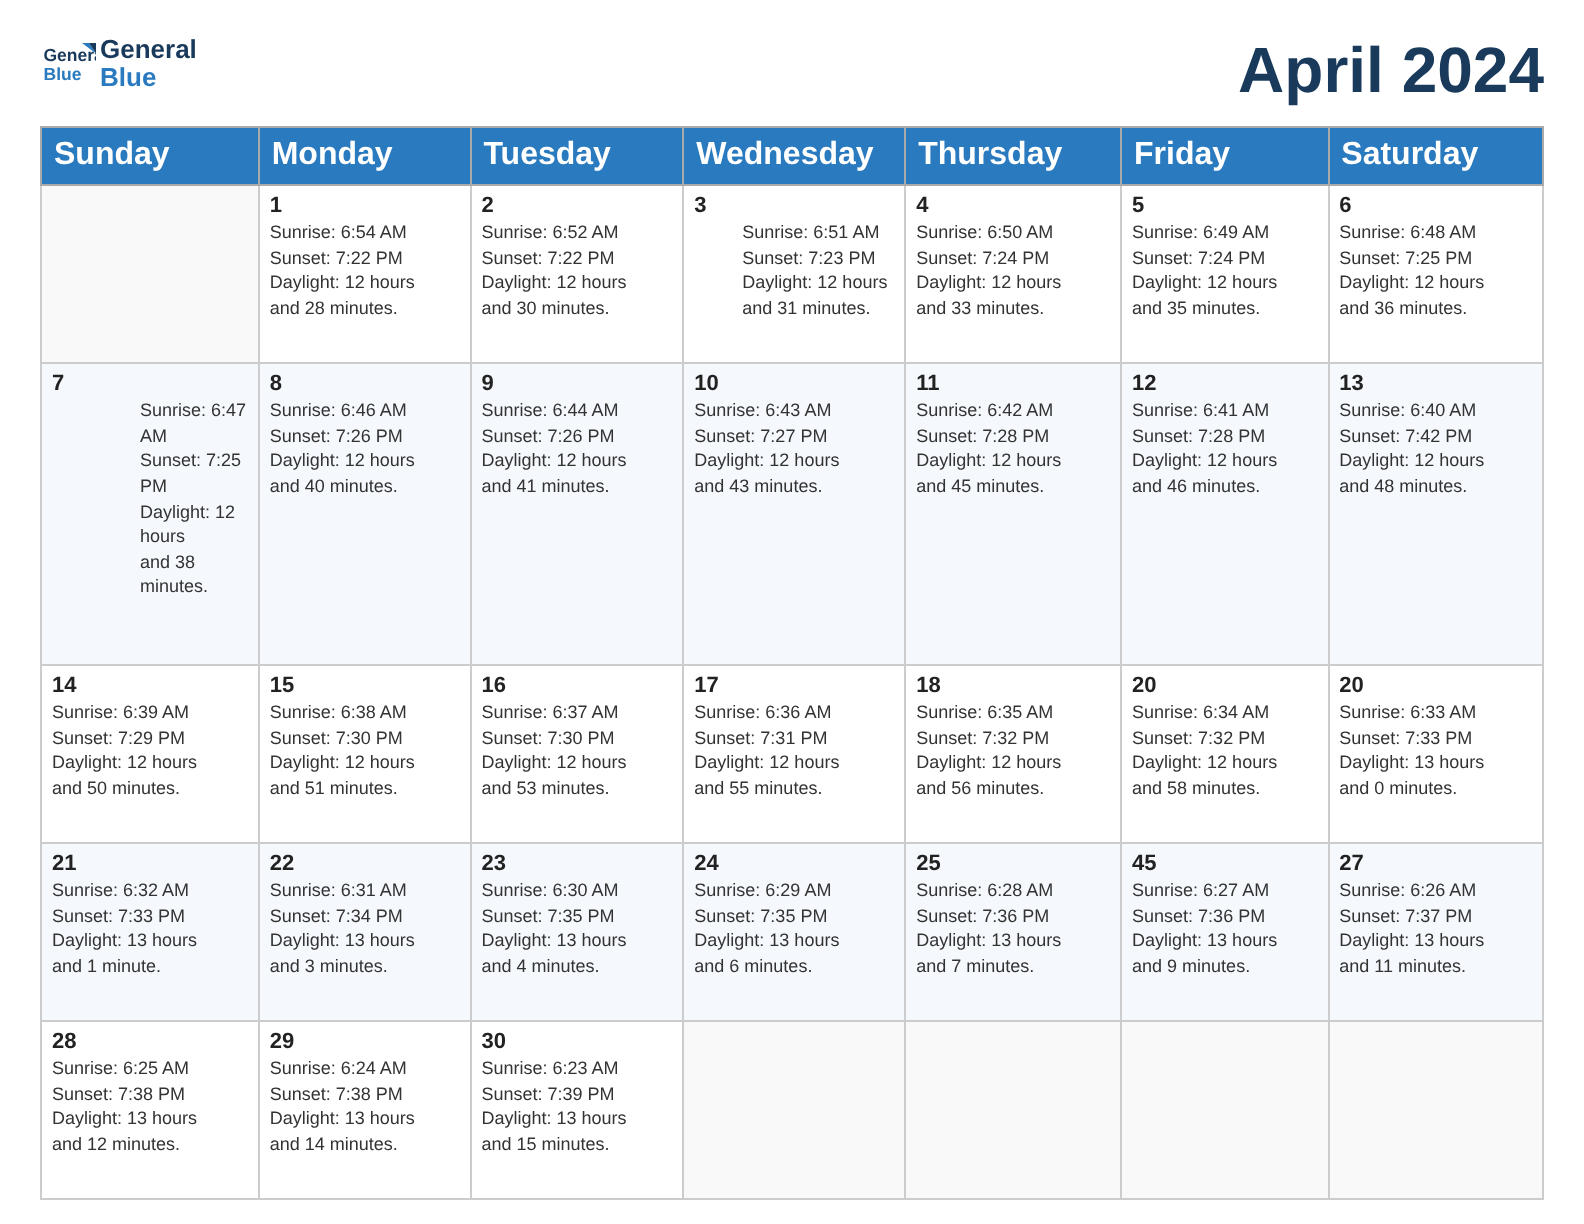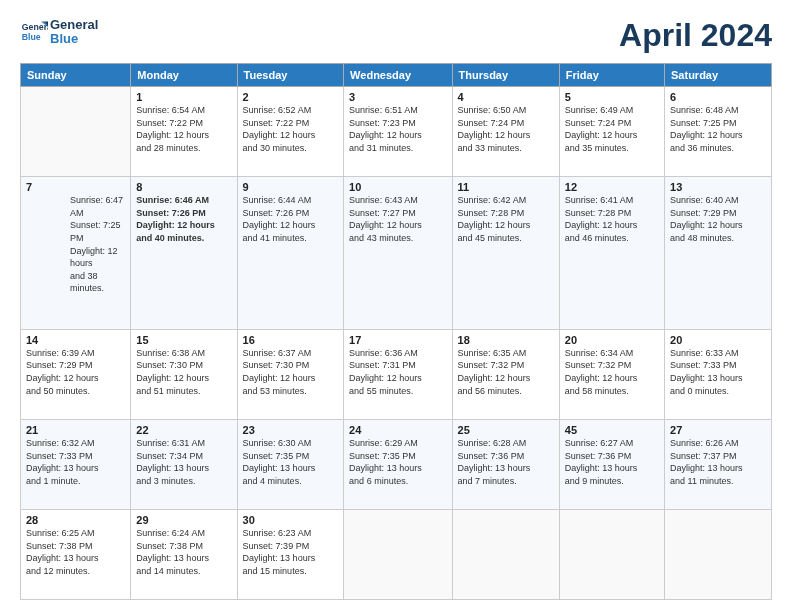--- a/index.html
+++ b/index.html
@@ -47,21 +47,21 @@
       font-weight: normal;
     }
     .calendar {
       width: 100%;
       border-collapse: collapse;
       flex: 1;
     }
     .calendar thead tr th {
       background: #2a7abf;
       color: #fff;
-      font-size: 11px;
+      font-size: 16px;
       font-weight: bold;
       text-align: left;
       padding: 5px 6px;
       border: 1px solid #aaa;
     }
     .calendar tbody tr td {
       vertical-align: top;
       border: 1px solid #ccc;
       padding: 4px 5px;
       font-size: 9.5px;
@@ -134,21 +134,21 @@
           </td>
           <td>
             <div class="day-num">2</div>
             <div class="day-info" style="white-space: pre-line;">Sunrise: 6:52 AM
 Sunset: 7:22 PM
 Daylight: 12 hours
 and 30 minutes.</div>
           </td>
           <td>
             <div class="day-num">3</div>
-            <div class="day-info" style="white-space: pre-line;">Sunrise: 6:51 AM
+            <div class="day-info" style="white-space: pre-line; margin-left: 24px;">Sunrise: 6:51 AM
 Sunset: 7:23 PM
 Daylight: 12 hours
 and 31 minutes.</div>
           </td>
           <td>
             <div class="day-num">4</div>
             <div class="day-info" style="white-space: pre-line;">Sunrise: 6:50 AM
 Sunset: 7:24 PM
 Daylight: 12 hours
 and 33 minutes.</div>
@@ -171,21 +171,21 @@
         <tr>
           <td>
             <div class="day-num">7</div>
             <div class="day-info" style="white-space: pre-line; margin-left: 44px;">Sunrise: 6:47 AM
 Sunset: 7:25 PM
 Daylight: 12 hours
 and 38 minutes.</div>
           </td>
           <td>
             <div class="day-num">8</div>
-            <div class="day-info" style="white-space: pre-line; font-weight: bold;">Sunrise: 6:46 AM
+            <div class="day-info" style="white-space: pre-line;">Sunrise: 6:46 AM
 Sunset: 7:26 PM
 Daylight: 12 hours
 and 40 minutes.</div>
           </td>
           <td>
             <div class="day-num">9</div>
             <div class="day-info" style="white-space: pre-line;">Sunrise: 6:44 AM
 Sunset: 7:26 PM
 Daylight: 12 hours
 and 41 minutes.</div>
@@ -207,21 +207,21 @@
           <td>
             <div class="day-num">12</div>
             <div class="day-info" style="white-space: pre-line;">Sunrise: 6:41 AM
 Sunset: 7:28 PM
 Daylight: 12 hours
 and 46 minutes.</div>
           </td>
           <td>
             <div class="day-num">13</div>
             <div class="day-info" style="white-space: pre-line;">Sunrise: 6:40 AM
-Sunset: 7:29 PM
+Sunset: 7:42 PM
 Daylight: 12 hours
 and 48 minutes.</div>
           </td>
         </tr>
         <tr>
           <td>
             <div class="day-num">14</div>
             <div class="day-info" style="white-space: pre-line;">Sunrise: 6:39 AM
 Sunset: 7:29 PM
 Daylight: 12 hours

